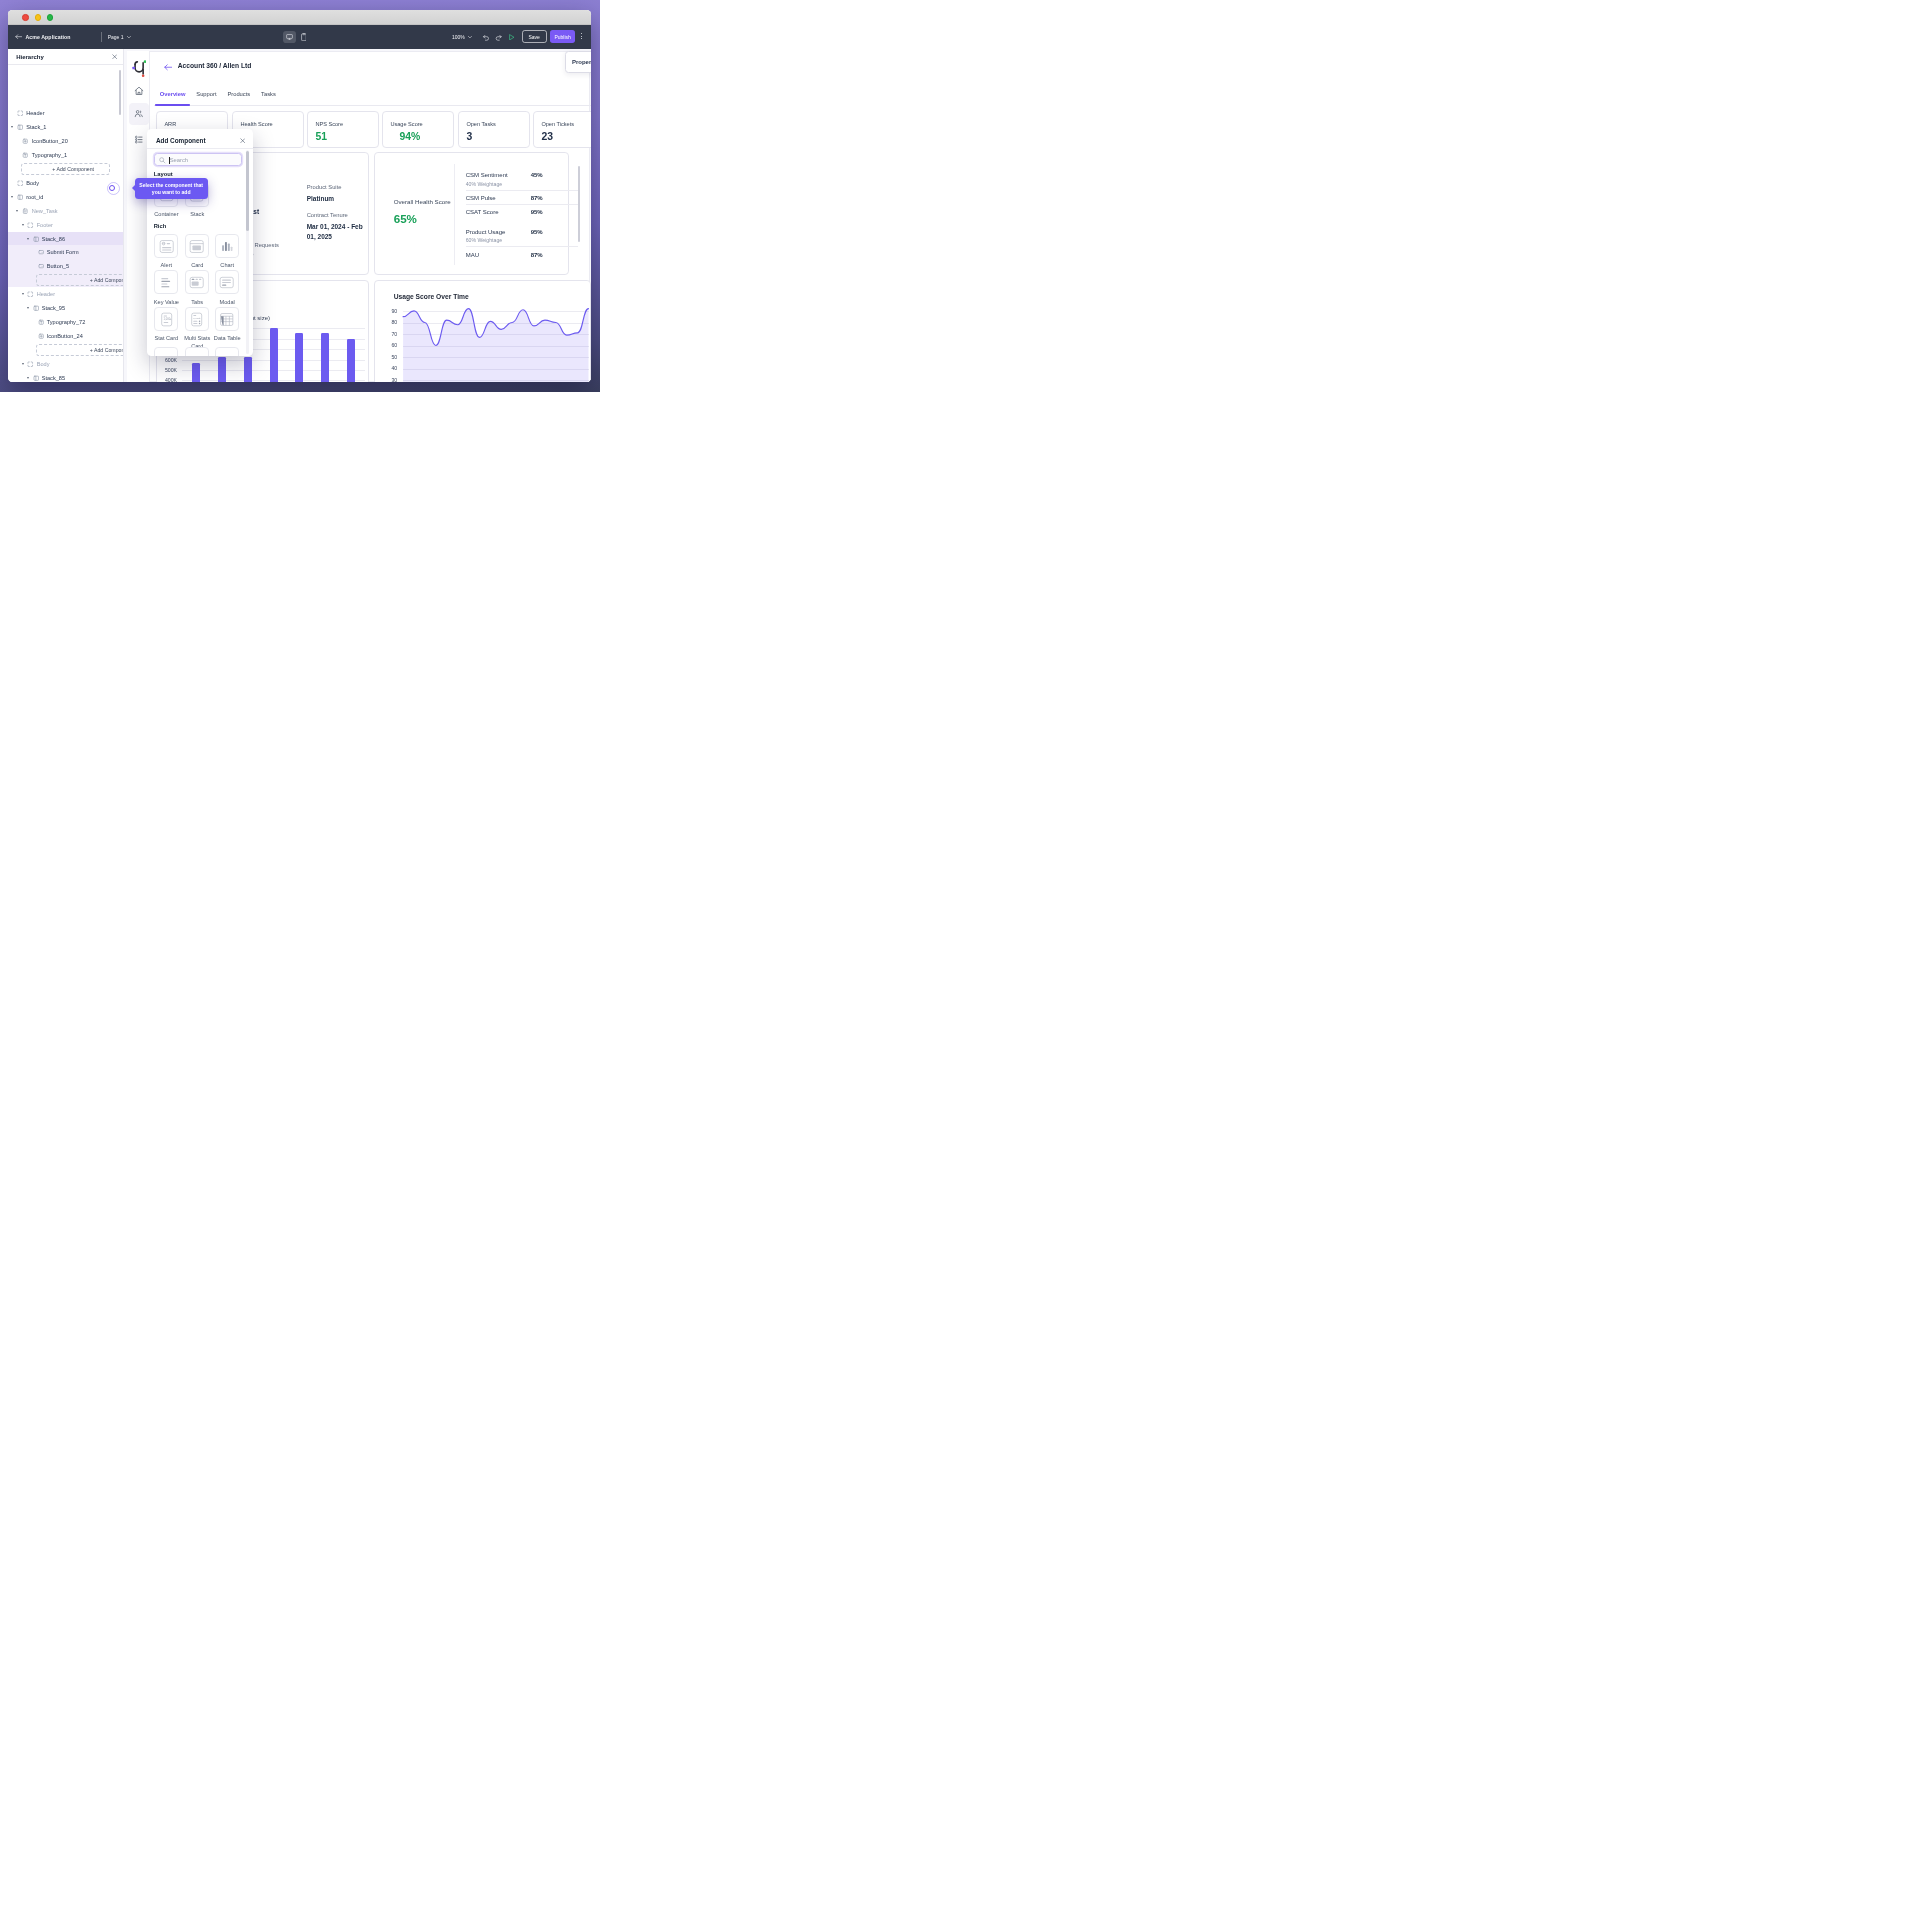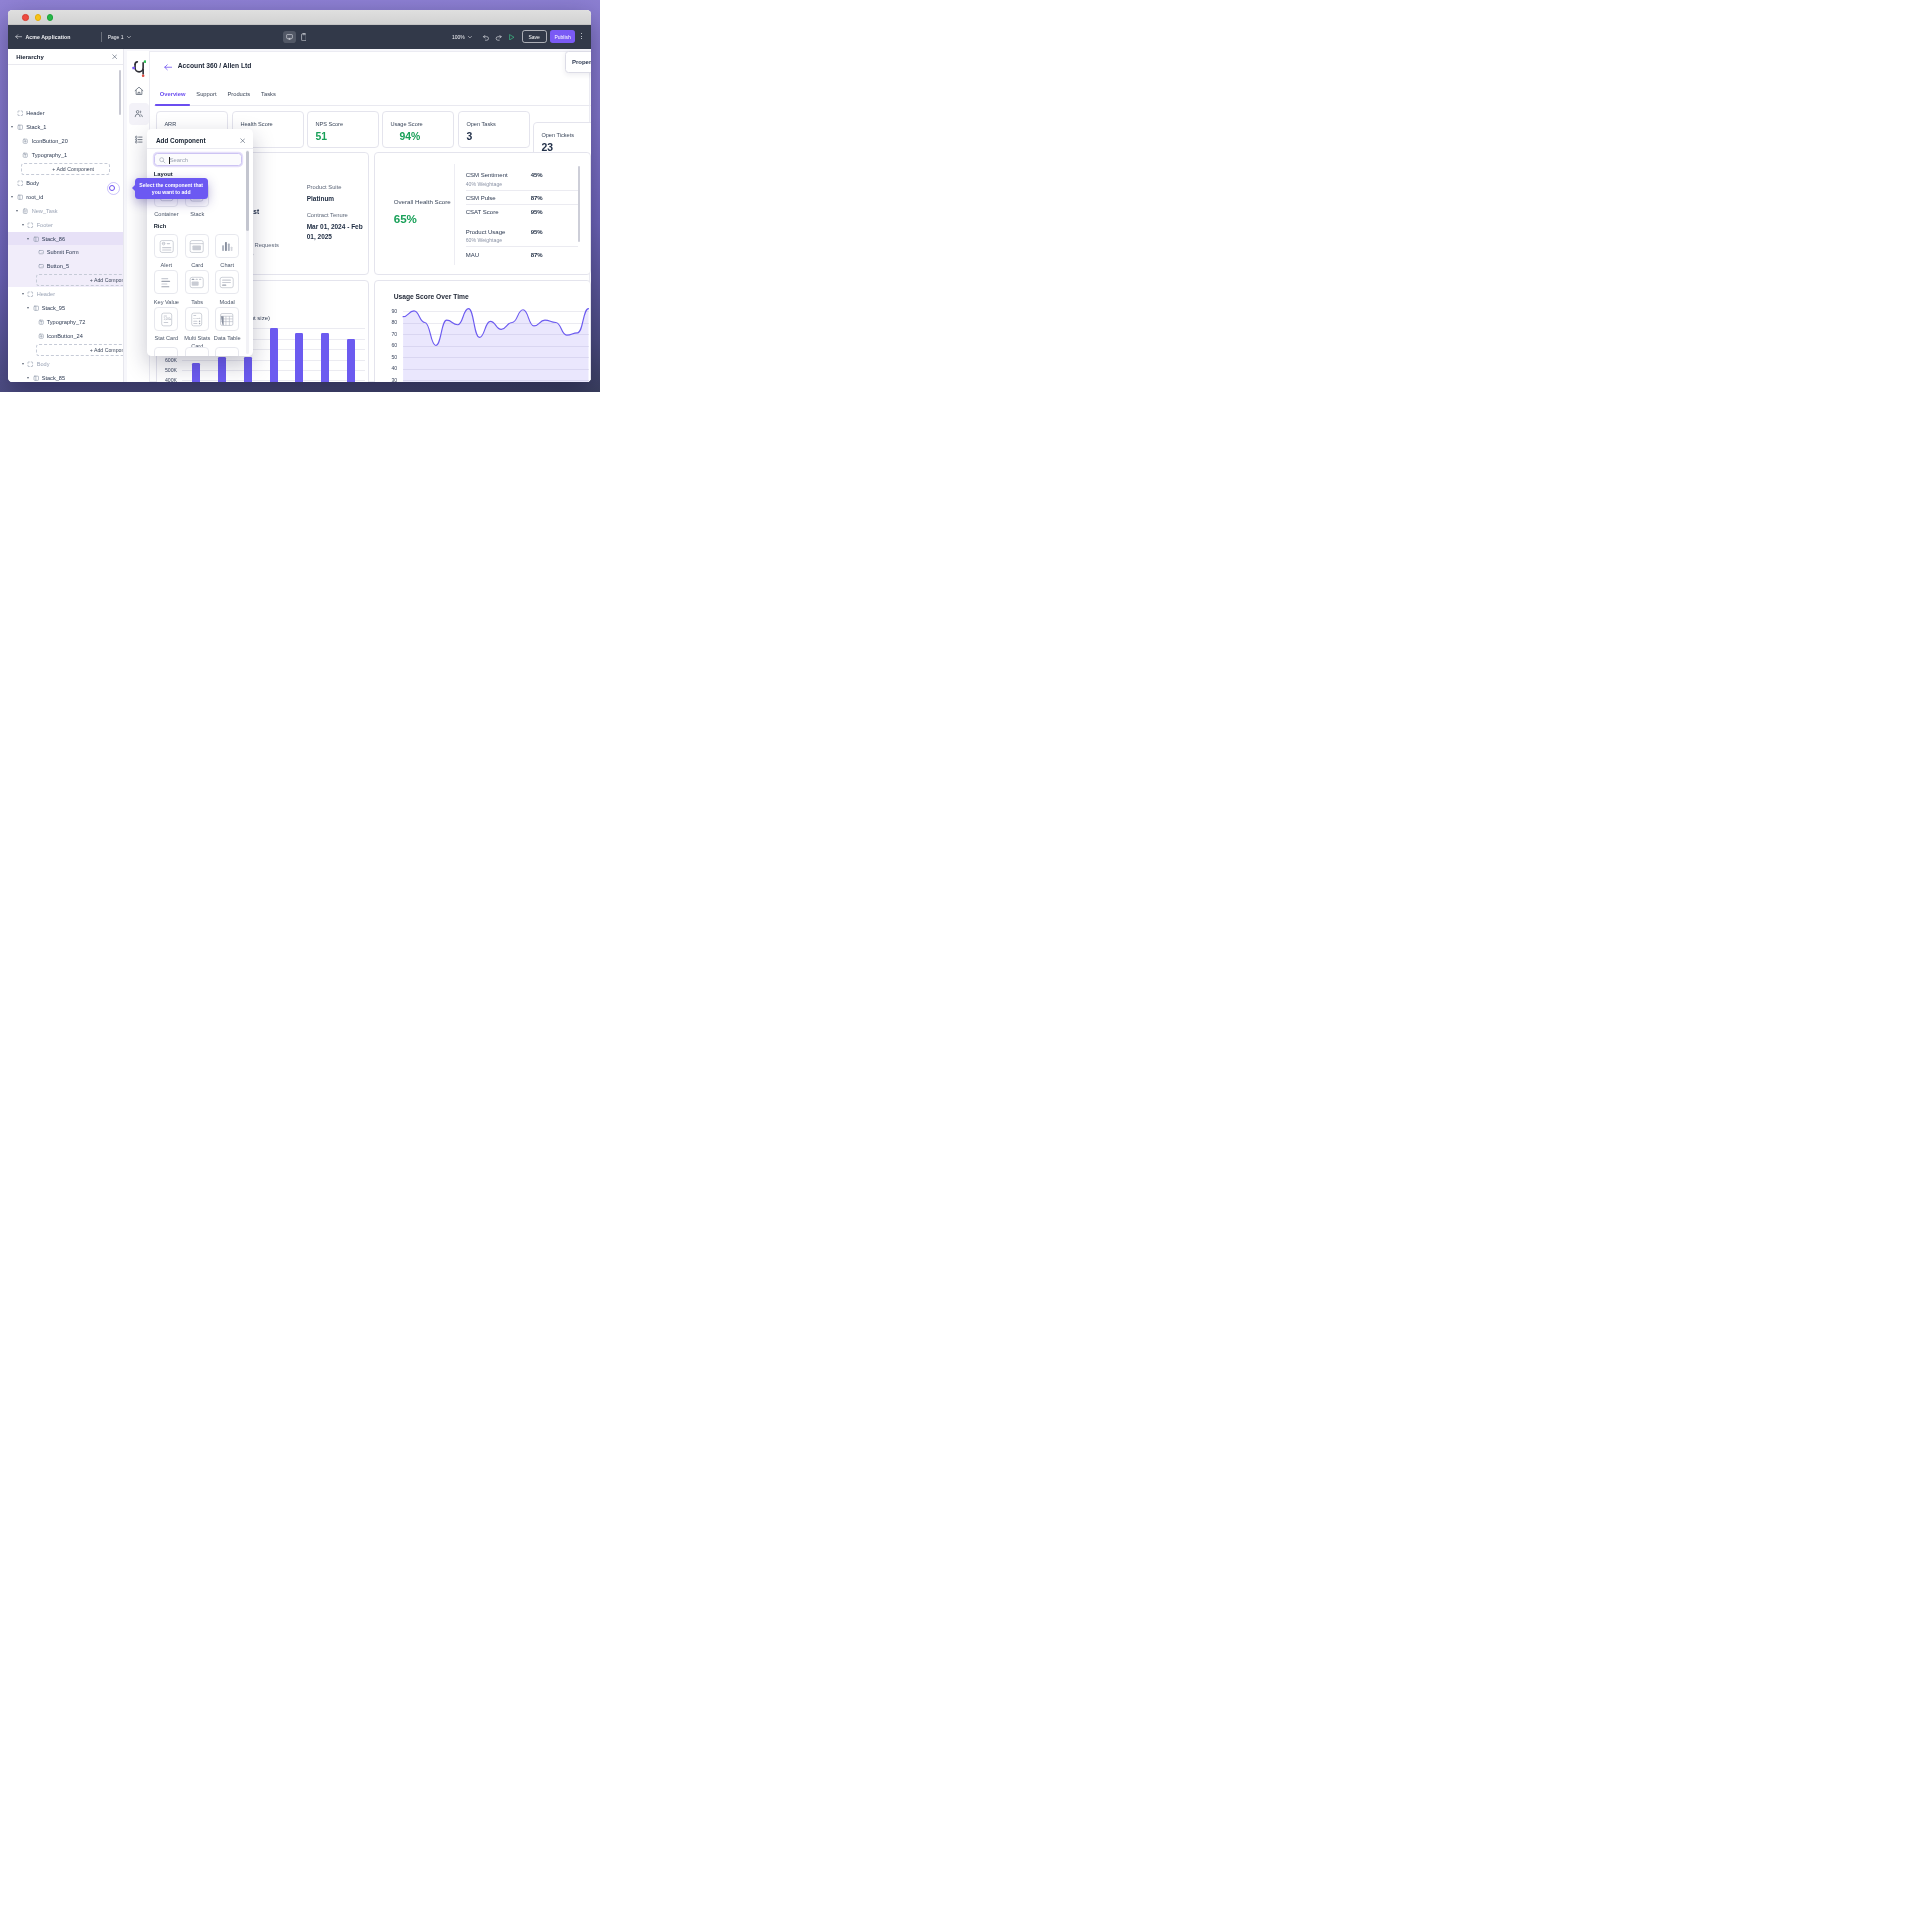--- a/index.html
+++ b/index.html
@@ -422,38 +422,38 @@
           <div class="sc-value v-green" style="left:7.7px;">51</div>
         </div>
         <div class="card page-el" style="left:374px;top:101px;width:72px;height:37px;">
           <div class="sc-label">Usage Score</div>
           <div class="sc-value v-green" style="left:7.7px;margin-left:9px;">94%</div>
         </div>
         <div class="card page-el" style="left:450px;top:101px;width:72px;height:37px;">
           <div class="sc-label">Open Tasks</div>
           <div class="sc-value v-dark" style="left:7.7px;">3</div>
         </div>
-        <div class="card page-el" style="left:525px;top:112px;width:72px;height:37px;">
+        <div class="card page-el" style="left:525px;top:101px;width:72px;height:37px;">
           <div class="sc-label">Open Tickets</div>
           <div class="sc-value v-dark" style="left:7.7px;">23</div>
         </div>
       </div>
 
     <div class="card" style="left:148px;top:142px;width:213px;height:123px;">
       <div class="frag" style="left:93px;top:55px;font-size:6.5px;font-weight:700;color:#223049;">ast</div>
       <div class="frag kv-label" style="left:91px;top:89px;">re Requests</div>
       <div class="frag" style="left:91px;top:97px;font-size:6.2px;font-weight:700;color:#223049;">re</div>
       <div class="frag kv-label" style="left:150px;top:31px;">Product Suite</div>
       <div class="frag kv-value" style="left:150px;top:42px;">Platinum</div>
       <div class="frag kv-label" style="left:150px;top:59px;">Contract Tenure</div>
       <div class="frag kv-value" style="left:150px;top:70px;">Mar 01, 2024 - Feb</div>
       <div class="frag kv-value" style="left:150px;top:80px;">01, 2025</div>
     </div>
 
-    <div class="card" style="left:366px;top:142px;width:217px;height:123px;">
+    <div class="card" style="left:366px;top:142px;width:195px;height:123px;">
       <div class="frag" style="left:19px;top:45px;font-size:6.2px;color:#3a465a;">Overall Health Score</div>
       <div class="frag" style="left:19px;top:59px;font-size:11.6px;font-weight:700;color:#18a058;">65%</div>
       <div style="position:absolute;left:79px;top:10.8px;width:0.4px;height:101px;background:#ededf3;"></div>
       <div id="metrics">
           <div class="m-label" style="top:19px">CSM Sentiment</div>
           <div class="m-value" style="top:19px">45%</div>
           <div class="m-sub" style="top:28px">40% Weightage</div>
           <div class="m-div" style="top:37px"></div>
           <div class="m-label" style="top:42px">CSM Pulse</div>
           <div class="m-value" style="top:42px">87%</div>

